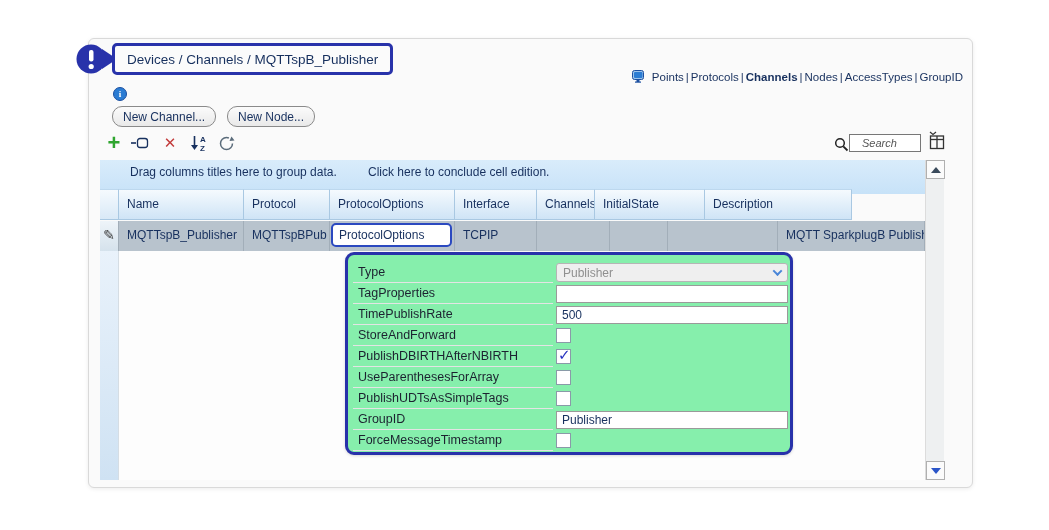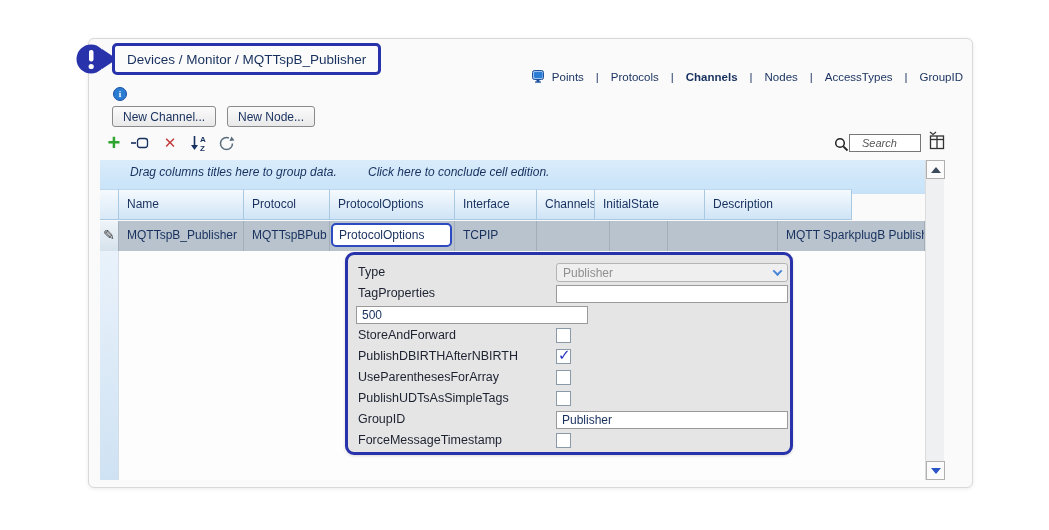--- a/index.html
+++ b/index.html
@@ -27,41 +27,41 @@
   .topnav{top:70px;right:86px;font-size:11.5px;color:var(--navy);display:flex;align-items:center;gap:4px;}
   .nav-item{cursor:pointer;}
   .nav-item.active{font-weight:bold;}
   .nav-sep{color:var(--navy);}
 
   .info-icon{left:113px;top:87px;width:14px;height:14px;border-radius:50%;
     background:#2B7CD3;border:1.5px solid #1b4fa0;color:#fff;font-size:9px;font-weight:bold;
     display:flex;align-items:center;justify-content:center;font-family:"Liberation Serif",serif;}
 
   .btn{top:106px;height:21px;background:linear-gradient(#fbfbfb,#e9e9e9);
-    border:1px solid #8a8a8a;border-radius:3px;color:var(--navy);font-size:12px;
+    border:1px solid #8a8a8a;border-radius:10px;color:var(--navy);font-size:12px;
     display:inline-flex;align-items:center;padding:0 10px;cursor:pointer;}
   .btn-newchannel{left:112px;}
   .btn-newnode{left:227px;}
 
   
   .ticon{top:133px;width:20px;height:20px;display:flex;align-items:center;justify-content:center;cursor:pointer;}
   .i-add{left:104px;color:#2FA52F;font-size:22px;font-weight:bold;line-height:18px;}
   .i-edit{left:129px;}
   .i-del{left:160px;color:#C23A3A;font-size:15px;font-weight:bold;}
   .i-sort{left:189px;}
   .i-refresh{left:216px;}
   .i-search{left:831px;top:134px;}
   .search-box{left:849px;top:134px;width:72px;height:18px;border:1px solid #777;background:#fff;
     font-size:11px;font-style:italic;color:#333;padding:0 12px;font-family:"Liberation Sans",sans-serif;}
   .search-box::placeholder{color:#555;font-style:italic;}
   .i-cols{left:927px;top:130px;}
 
   
   .groupbar{left:100px;top:160px;width:825px;height:34px;background:linear-gradient(#d9ecfb,#c7e2f8);
-    color:var(--navy);font-size:12px;font-style:italic;}
+    color:var(--navy);font-size:12px;}
   .groupbar span{position:absolute;top:5px;cursor:pointer;}
   .gb-drag{left:30px;}
   .gb-conclude{left:268px;}
 
   .hdr{left:100px;top:189px;width:825px;height:31px;display:flex;}
   .hcell{background:linear-gradient(#f5fafe,#cfe4f6);border-right:1px solid #a9c8e2;
     border-top:1px solid #bdd8ee;border-bottom:1px solid #a9c8e2;
     color:var(--navy);font-size:12px;line-height:29px;padding-left:8px;overflow:hidden;cursor:pointer;}
   .hcorner{background:linear-gradient(#f5fafe,#d9e9f7);border-right:1px solid #a9c8e2;
     border-top:1px solid #bdd8ee;border-bottom:1px solid #a9c8e2;}
@@ -84,21 +84,21 @@
   .sbtn{position:absolute;left:0;width:19px;height:19px;background:#fbfbfb;border:1px solid #b0b0b0;
     display:flex;align-items:center;justify-content:center;cursor:pointer;}
   .sbtn.up{top:0;}
   .sbtn.down{bottom:0;}
   .tri-up{width:0;height:0;border-left:5px solid transparent;border-right:5px solid transparent;
     border-bottom:6px solid #3b4b5c;}
   .tri-down{width:0;height:0;border-left:5px solid transparent;border-right:5px solid transparent;
     border-top:6px solid #2a55c8;}
 
   
-  .props{left:345px;top:252px;width:448px;height:203px;background:#e5e5e5;border:3px solid var(--accent);
+  .props{left:345px;top:252px;width:448px;height:203px;background:#86efac;border:3px solid var(--accent);
     border-radius:9px;padding:7px 0 0 5px;z-index:6;box-shadow:0 1px 3px rgba(0,0,0,.15);}
   .prow{display:flex;height:21px;align-items:center;}
   .plabel{width:200px;font-size:12.5px;color:#1c2230;border-bottom:1px solid #e4e4e4;
     height:100%;display:flex;align-items:center;padding-left:5px;}
   .pval{flex:1;display:flex;align-items:center;padding-left:3px;}
   .dd{width:232px;height:19px;background:#efefef;border:1px solid #b5b5b5;border-radius:3px;
     color:#8f8f8f;font-size:12px;display:flex;align-items:center;padding-left:6px;position:relative;cursor:pointer;}
   .dd .chevwrap{position:absolute;right:1px;top:1px;bottom:1px;width:18px;
     display:flex;align-items:center;justify-content:center;}
   .chev{width:7px;height:7px;border-right:2px solid #4a86d8;border-bottom:2px solid #4a86d8;
@@ -118,33 +118,33 @@
 <div class="abs alert">
   <svg width="42" height="33" viewBox="0 0 42 33">
     <polygon points="26,6 41,16 26,26" fill="#2832AA"></polygon>
     <circle cx="15" cy="16" r="14.5" fill="#2832AA"></circle>
     <rect x="13" y="7" width="4.5" height="11.5" rx="2" fill="#fff"></rect>
     <circle cx="15.2" cy="23.5" r="2.6" fill="#fff"></circle>
   </svg>
 </div>
 
 <div class="abs crumb">
-  <span>Devices / Monitor / MQTTspB_Publisher</span>
+  <span>Devices / Channels / MQTTspB_Publisher</span>
 </div>
 
 <div class="abs topnav">
   <span style="margin-right:2px;">
     <svg width="14" height="13" viewBox="0 0 14 13">
       <rect x="0.5" y="0.5" width="11" height="9" rx="2" fill="#9cc3ea" stroke="#1b4fa0"></rect>
       <rect x="2" y="2" width="8.5" height="6" rx="1" fill="#2B7CD3"></rect>
       <rect x="4.5" y="10" width="3" height="2" fill="#1b4fa0"></rect>
       <rect x="3" y="11.5" width="6" height="1.2" fill="#1b4fa0"></rect>
     </svg>
   </span>
-  <span style="display:flex;gap:12px;">
+  <span style="display:flex;gap:2px;">
       <span class="nav-item">Points</span>
       <span class="nav-sep">|</span>
       <span class="nav-item">Protocols</span>
       <span class="nav-sep">|</span>
       <span class="nav-item active">Channels</span>
       <span class="nav-sep">|</span>
       <span class="nav-item">Nodes</span>
       <span class="nav-sep">|</span>
       <span class="nav-item">AccessTypes</span>
       <span class="nav-sep">|</span>
@@ -252,20 +252,21 @@
         </div>
       </div>
     </div>
     <div class="prow">
       <div class="plabel">TagProperties</div>
       <div class="pval">
         <div class="txt"></div>
       </div>
     </div>
     <div class="prow">
+      <div class="plabel">TimePublishRate</div>
       <div class="pval">
         <div class="txt">500</div>
       </div>
     </div>
     <div class="prow">
       <div class="plabel">StoreAndForward</div>
       <div class="pval">
         <div class="cb"></div>
       </div>
     </div>

